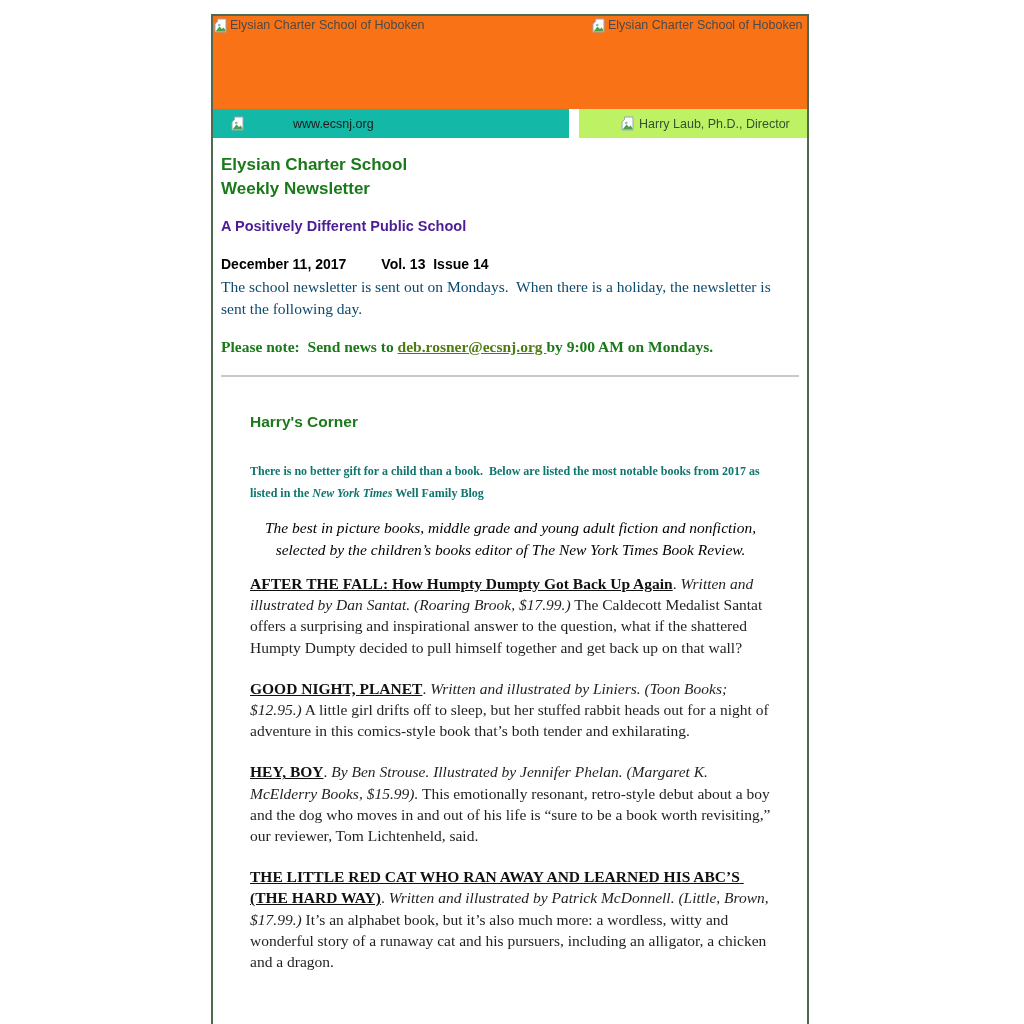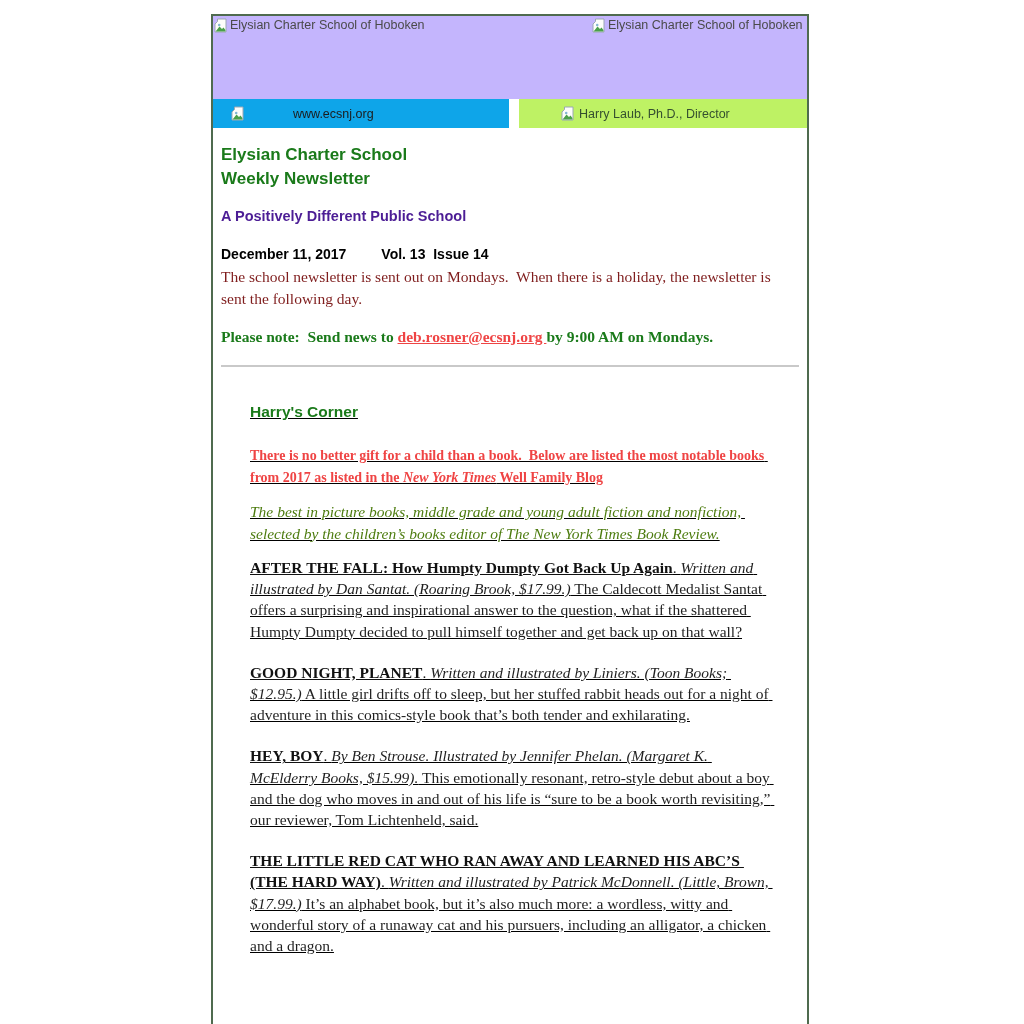--- a/index.html
+++ b/index.html
@@ -9,31 +9,31 @@
     font-family: "Liberation Serif", serif;
   }
   .email {
     position: absolute; left: 211px; top: 14px;
     width: 594px; height: 1010px;
     background: #ffffff;
     border: 2px solid #4f6b4f; border-bottom: none;
     overflow: hidden;
   }
   
-  .hero { position: relative; height: 83px; background: #c4b5fd; }
+  .hero { position: relative; height: 93px; background: #f97316; }
   .alt-box { position: absolute; display: flex; align-items: flex-start; gap: 3px; }
   .alt-text {
     font-family: "Liberation Sans", sans-serif;
     font-size: 12.5px; line-height: 15px; color: #4a4a4a; white-space: nowrap;
   }
   .broken { flex: 0 0 auto; margin-top: 0; }
   
   .bars { display: flex; height: 29px; }
   .bar { position: relative; display: flex; align-items: center; }
-  .bar-orange { width: 296px; background: #0ea5e9; }
+  .bar-orange { width: 356px; background: #14b8a6; }
   .bar-gap { width: 10px; background: #ffffff; }
   .bar-green { flex: 1; background: #bef264; }
   .bar-orange .broken { position: absolute; left: 18px; top: 7px; }
   .bar-orange .bar-text {
     position: absolute; left: 80px; top: 8px;
     font-family: "Liberation Sans", sans-serif; font-size: 12.5px; color: #1c1c1c;
   }
   .bar-green .broken { position: absolute; left: 42px; top: 7px; }
   .bar-green .bar-text {
     position: absolute; left: 60px; top: 8px;
@@ -49,38 +49,38 @@
     margin-top: 17px; font-family: "Liberation Sans", sans-serif;
     font-weight: bold; font-size: 14.5px; line-height: 17px; color: #4c1d95;
   }
   .dateline {
     margin-top: 21px; font-family: "Liberation Sans", sans-serif;
     font-weight: bold; font-size: 14px; line-height: 17px; color: #000000;
   }
   .dateline .vol { margin-left: 35px; white-space: pre; }
   p, .para { white-space: pre-wrap; }
   .schedule {
-    margin: 3px 0 0; font-size: 15.5px; line-height: 21.5px; color: #7f1d1d;
+    margin: 3px 0 0; font-size: 15.5px; line-height: 21.5px; color: #0c4a6e;
   }
   .note {
     margin: 17px 0 0; font-weight: bold; font-size: 15.5px; line-height: 21px; color: #1a7a1a;
   }
-  .note a { color: #ef4444; text-decoration: underline; }
+  .note a { color: #4d7c0f; text-decoration: underline; }
   .rule { margin-top: 18px; border: none; border-top: 2px solid #c9c9c9; height: 0; }
   
-  .section { margin: 0 28px 0 29px; text-decoration: underline; }
+  .section { margin: 0 28px 0 29px; }
   .hc-heading {
     margin: 35px 0 0; font-family: "Liberation Sans", sans-serif;
     font-weight: bold; font-size: 15.5px; line-height: 19px; color: #1a7a1a;
   }
-  .intro { margin: 24px 0 0; font-weight: bold; font-size: 14px; line-height: 21.5px; color: #ef4444; }
+  .intro { margin: 30px 0 0; font-weight: bold; font-size: 12px; line-height: 21.5px; color: #0f766e; }
   .intro .it { font-style: italic; }
   .serif-h { margin: 10px 0 0; font-weight: bold; font-size: 16.5px; line-height: 20px; color: #1f1f1f; }
   .serif-h.picture { margin-top: 11px; }
-  .blurb { font-style: italic; font-size: 15.5px; line-height: 21.5px; color: #4d7c0f; }
+  .blurb { font-style: italic; font-size: 15.5px; line-height: 21.5px; color: #000000; text-align: center; }
   .blurb.b1 { margin: 13px 0 0; }
   .blurb.b2 { margin: 9px 0 0; }
   .book { font-size: 15.5px; line-height: 21.2px; color: #1f1f1f; }
   .book.first { margin: 13px 0 0; }
   .book.rest { margin: 20px 0 0; }
   .book a.bt { color: #111111; font-weight: bold; text-decoration: underline; }
   .book .bc { font-style: italic; }
 </style>
 </head>
 <body>

